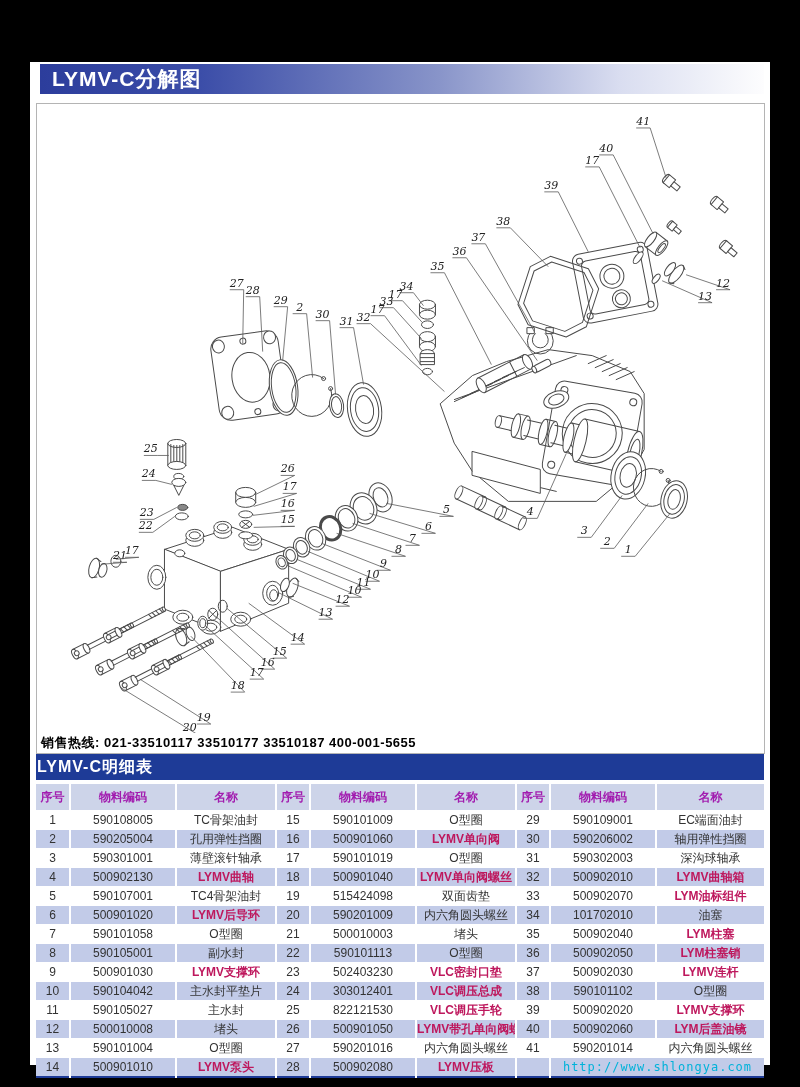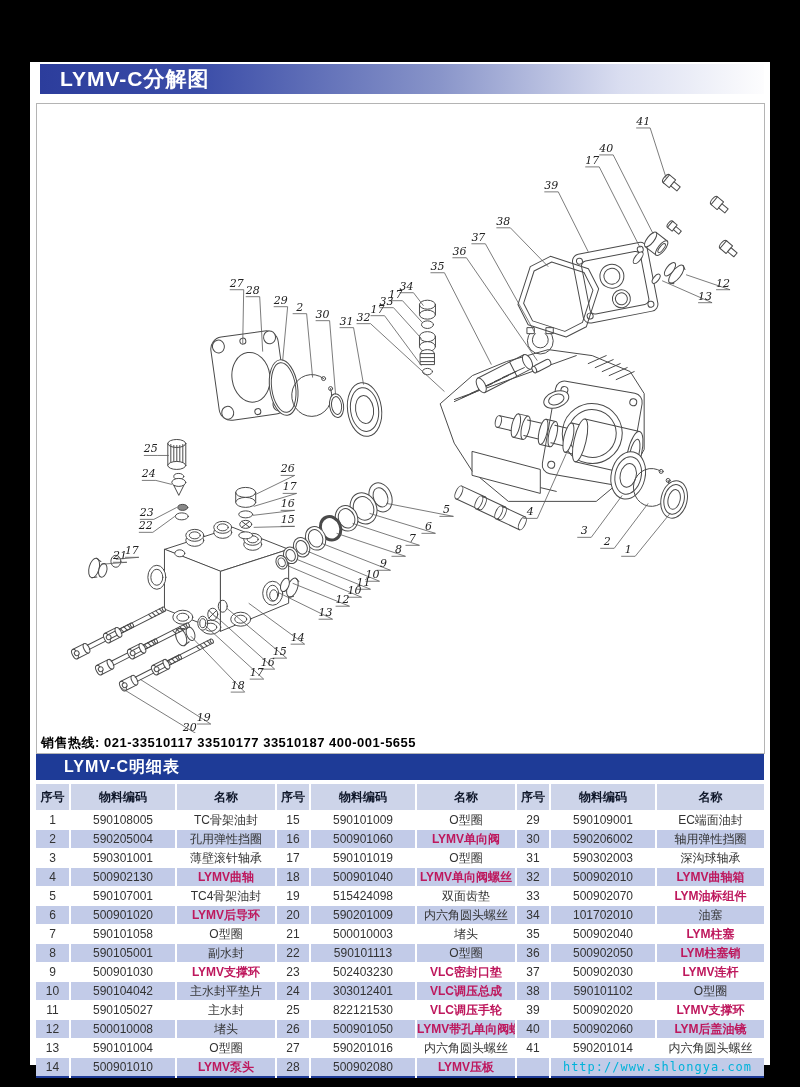--- a/index.html
+++ b/index.html
@@ -1,29 +1,29 @@
 <!DOCTYPE html>
 <html><head>
 <meta charset="utf-8">
 <style>
   html,body{margin:0;padding:0;background:#000;}
   .page{position:relative;width:800px;height:1087px;background:#000;overflow:hidden;
         font-family:"Liberation Sans","DejaVu Sans",sans-serif;}
   .sheet{position:absolute;left:30px;top:62px;width:740px;height:1003px;background:#fff;}
   .banner{position:absolute;left:10px;top:2px;width:724px;height:30px;
           background:linear-gradient(90deg,#2c3d9c 0%,#3b4da8 22%,#8894c9 55%,#d9ddf0 80%,#fdfdfe 100%);}
-  .banner span{display:block;color:#fff;font-size:21px;font-weight:bold;line-height:30px;padding-left:20px;letter-spacing:1px;}
+  .banner span{display:block;color:#fff;font-size:21px;font-weight:bold;line-height:30px;padding-left:12px;letter-spacing:1px;}
   .diagram-box{position:absolute;left:6px;top:41px;width:727px;height:649px;border:1px solid #b4b4b4;background:#fff;box-sizing:content-box;}
   .diagram-box svg{position:absolute;left:0;top:0;width:100%;height:100%;}
   .hotline{position:absolute;left:3px;bottom:0px;font-size:13px;font-weight:600;color:#000;letter-spacing:0.5px;white-space:nowrap;background:#fff;padding:1px 4px 1px 1px;text-align:right;}
   .tablebar{position:absolute;left:6px;top:692px;width:728px;height:26px;background:#1e3b97;}
-  .tablebar span{display:block;color:#fff;font-size:16px;font-weight:bold;line-height:26px;padding-left:28px;letter-spacing:1px;}
+  .tablebar span{display:block;color:#fff;font-size:16px;font-weight:bold;line-height:26px;padding-left:1px;letter-spacing:1px;}
   table.parts{position:absolute;left:6px;top:722px;width:728px;border-collapse:collapse;table-layout:fixed;
               border-bottom:2px solid #1e3b97;}
-  table.parts th{background:#cdd4e9;color:#0f172a;font-size:12px;font-weight:bold;height:26px;
+  table.parts th{background:#cdd4e9;color:#a21caf;font-size:12px;font-weight:bold;height:26px;
                  border-left:2px solid #fff;padding:0;}
   table.parts td{font-size:12px;color:#333;height:18px;text-align:center;vertical-align:middle;
                  border-left:2px solid #fff;border-top:1px solid #fff;padding:0;overflow:hidden;white-space:nowrap;}
   table.parts tr th:first-child, table.parts tr td:first-child{border-left:none;}
   table.parts tr.alt td{background:#c2cbe8;}
   table.parts td.bn{font-weight:bold;color:#be185d;}
   .weblink{color:#00b2d9;font-family:"DejaVu Sans Mono","Liberation Mono",monospace;font-size:12px;letter-spacing:1px;cursor:pointer;margin-top:28px;}
   .co-text{font-family:"DejaVu Serif",serif;font-style:italic;font-size:11px;fill:#222;}
 </style>
 </head>

